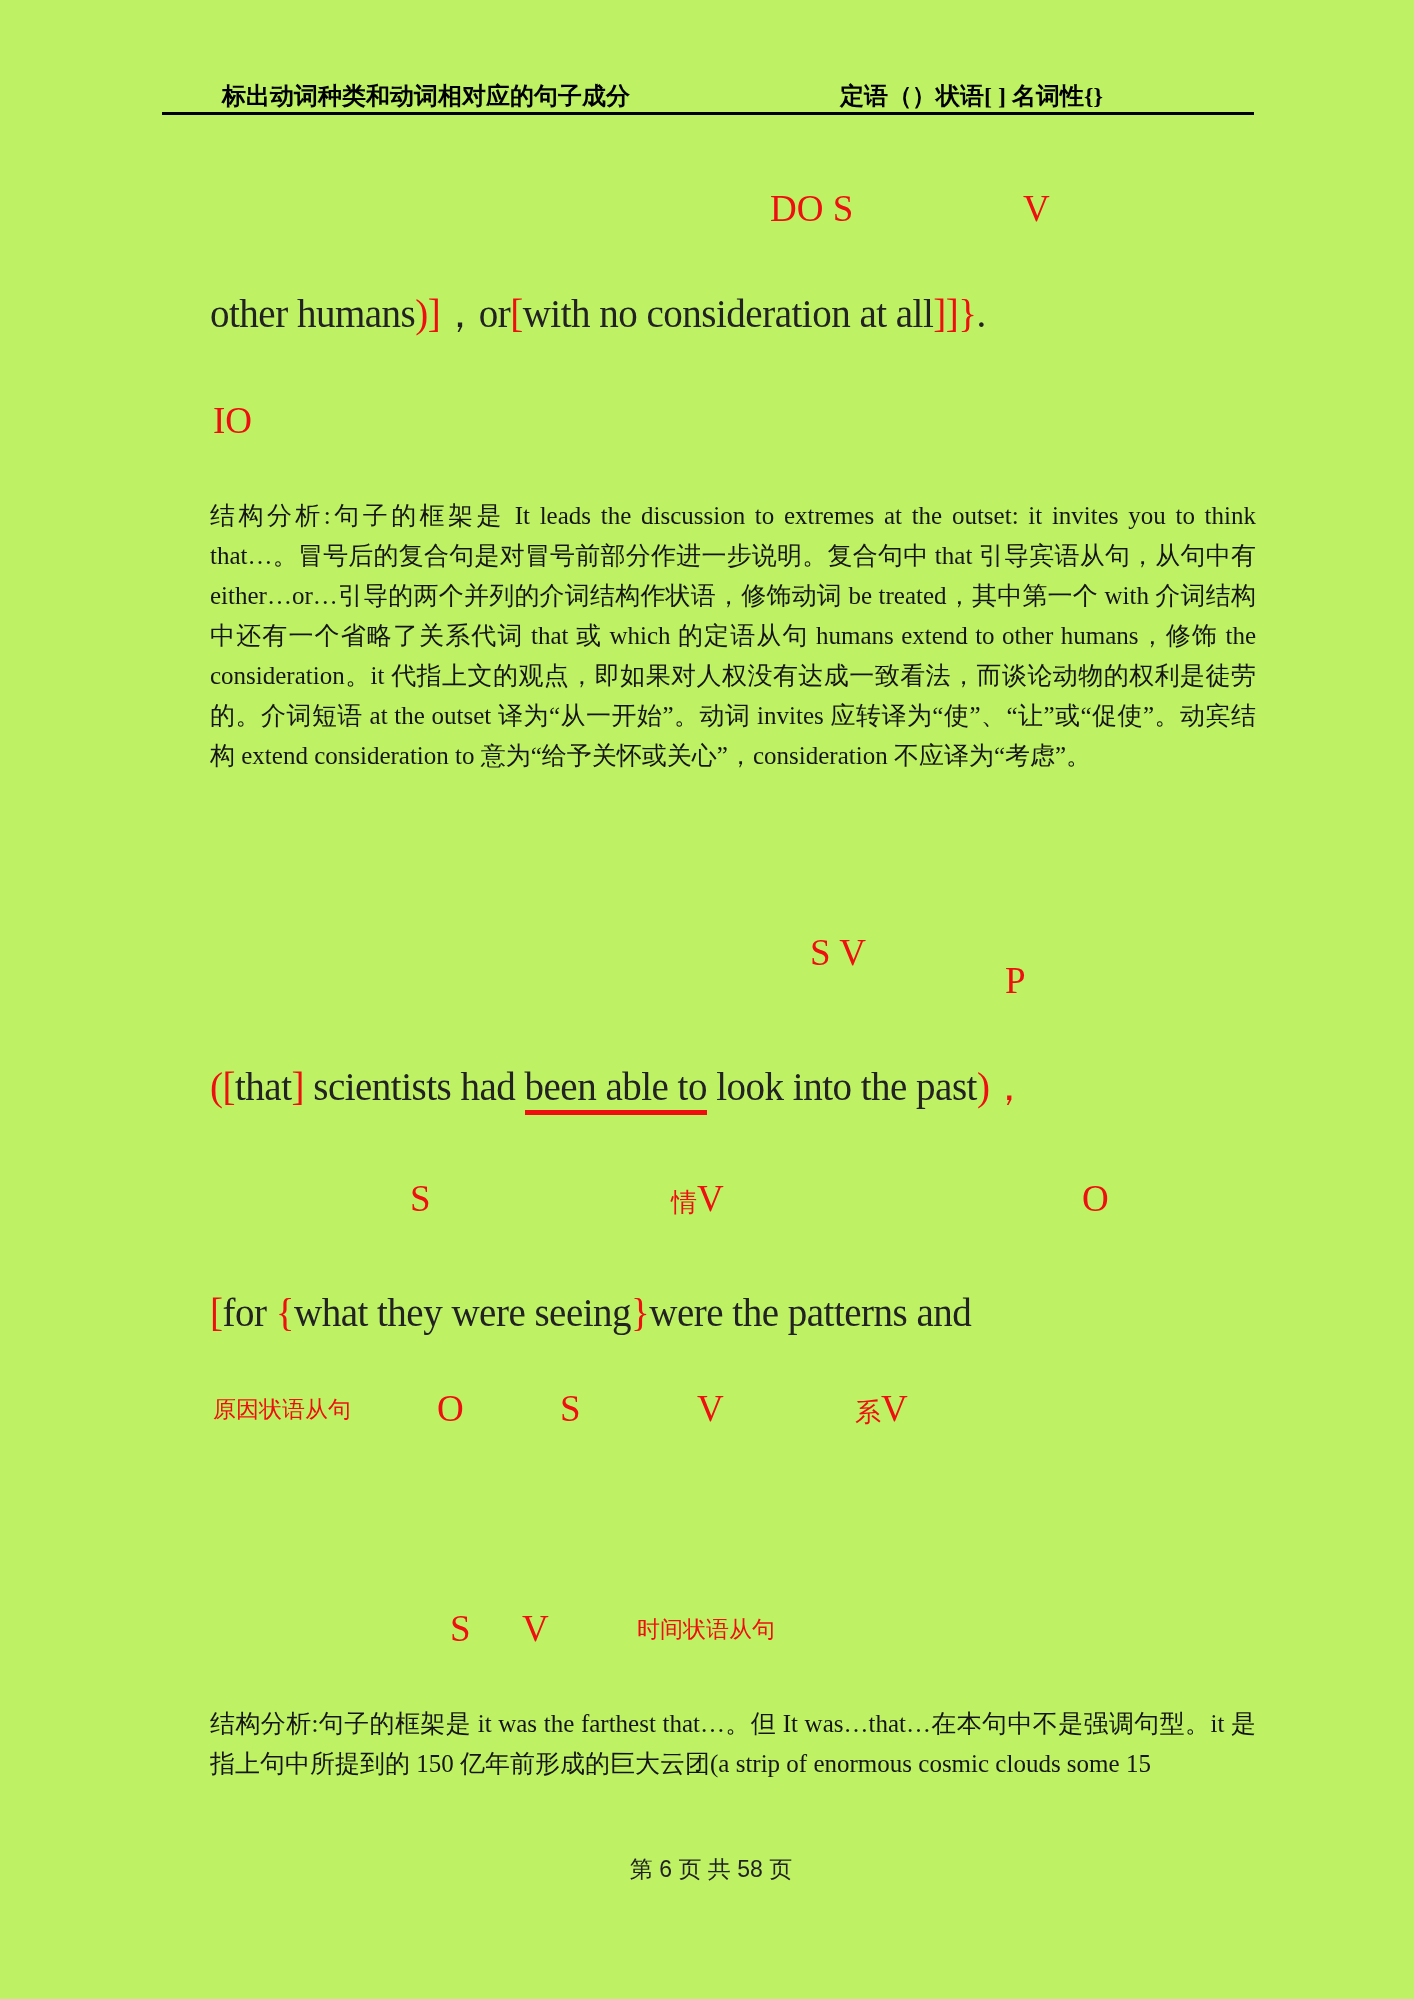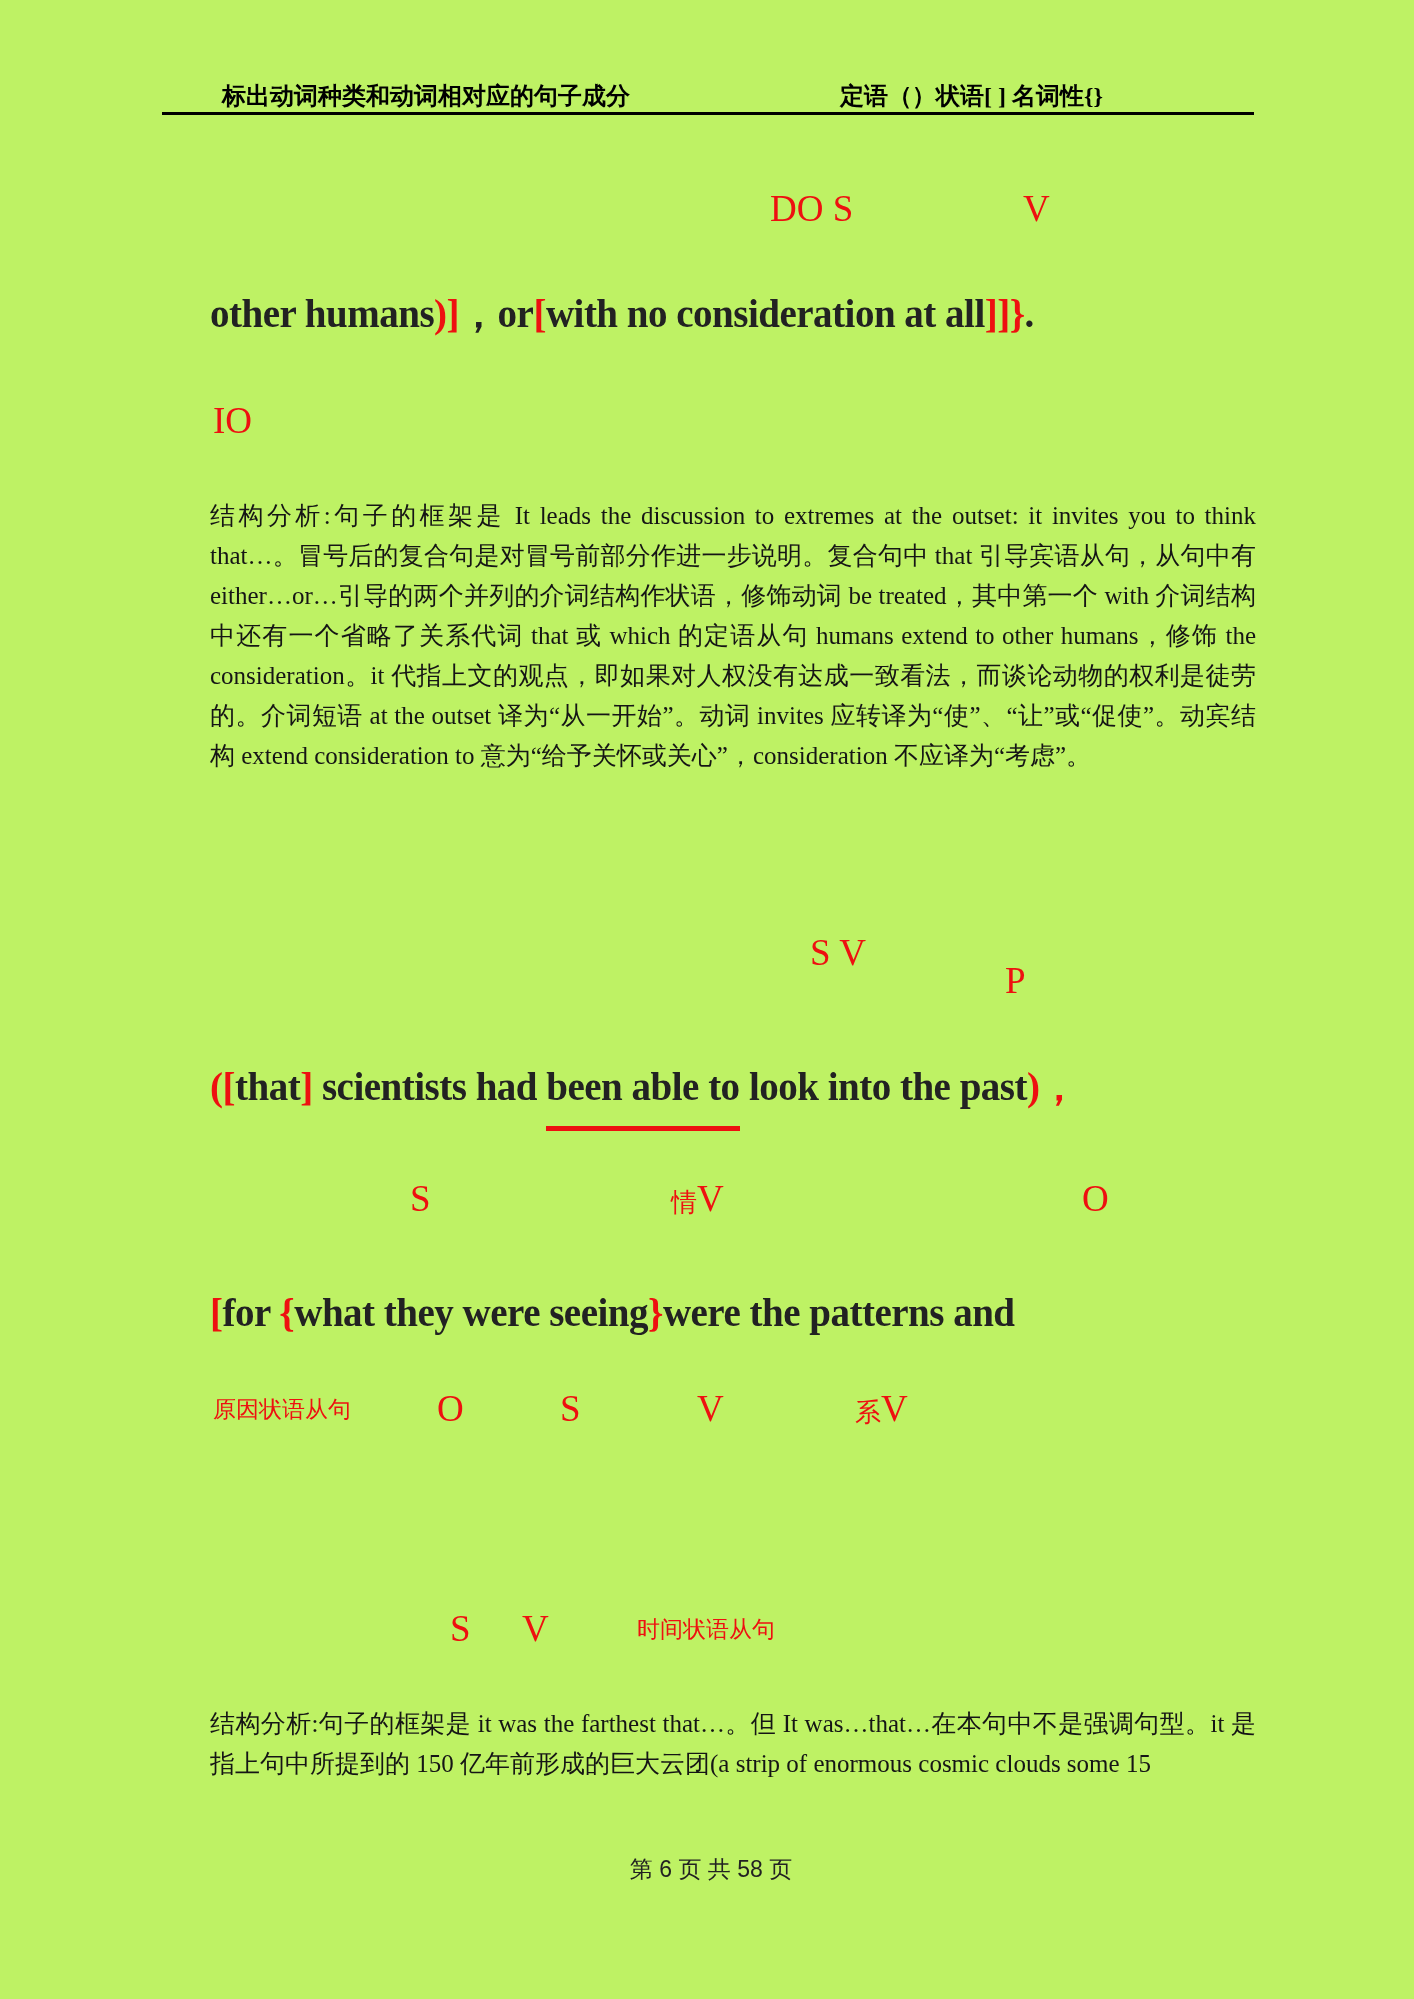--- a/index.html
+++ b/index.html
@@ -8,26 +8,26 @@
     position:relative; width:1414px; height:1999px; background:#bef264;
     font-family:"Liberation Serif","DejaVu Serif",serif; color:var(--ink);
     overflow:hidden;
   }
   .hdr { position:absolute; font-weight:700; font-size:24px; white-space:nowrap; color:#000; }
   .hdr-rule { position:absolute; left:162px; top:112px; width:1092px; height:3px; background:#000; }
   .ann { position:absolute; color:var(--red); font-size:37px; line-height:1.05; white-space:nowrap; }
   .ann-cjk { font-size:23px; }
   .small-cjk { font-size:26px; }
   .sent {
-    position:absolute; font-weight:700; font-size:39px; line-height:1.1;
+    position:absolute; font-weight:400; font-size:39px; line-height:1.1;
     white-space:nowrap; color:#222; letter-spacing:-0.5px;
   }
   .h6 { font-size:41px; }
   .sent .red { color:var(--red); }
-  .u-red { border-bottom:5px solid var(--red); padding-bottom:18px;text-align:right; }
+  .u-red { border-bottom:5px solid var(--red); padding-bottom:2px;text-align:right; }
   .para {
     position:absolute; width:1046px; font-size:25px; line-height:40px;
     text-align:justify; color:#151515;
   }
   .footer {
     position:absolute; left:0; right:0; top:1854px; text-align:center;
     font-size:23px; color:#222;
     font-family:"Liberation Sans","DejaVu Sans",sans-serif;
     padding-left:8px;
   }

